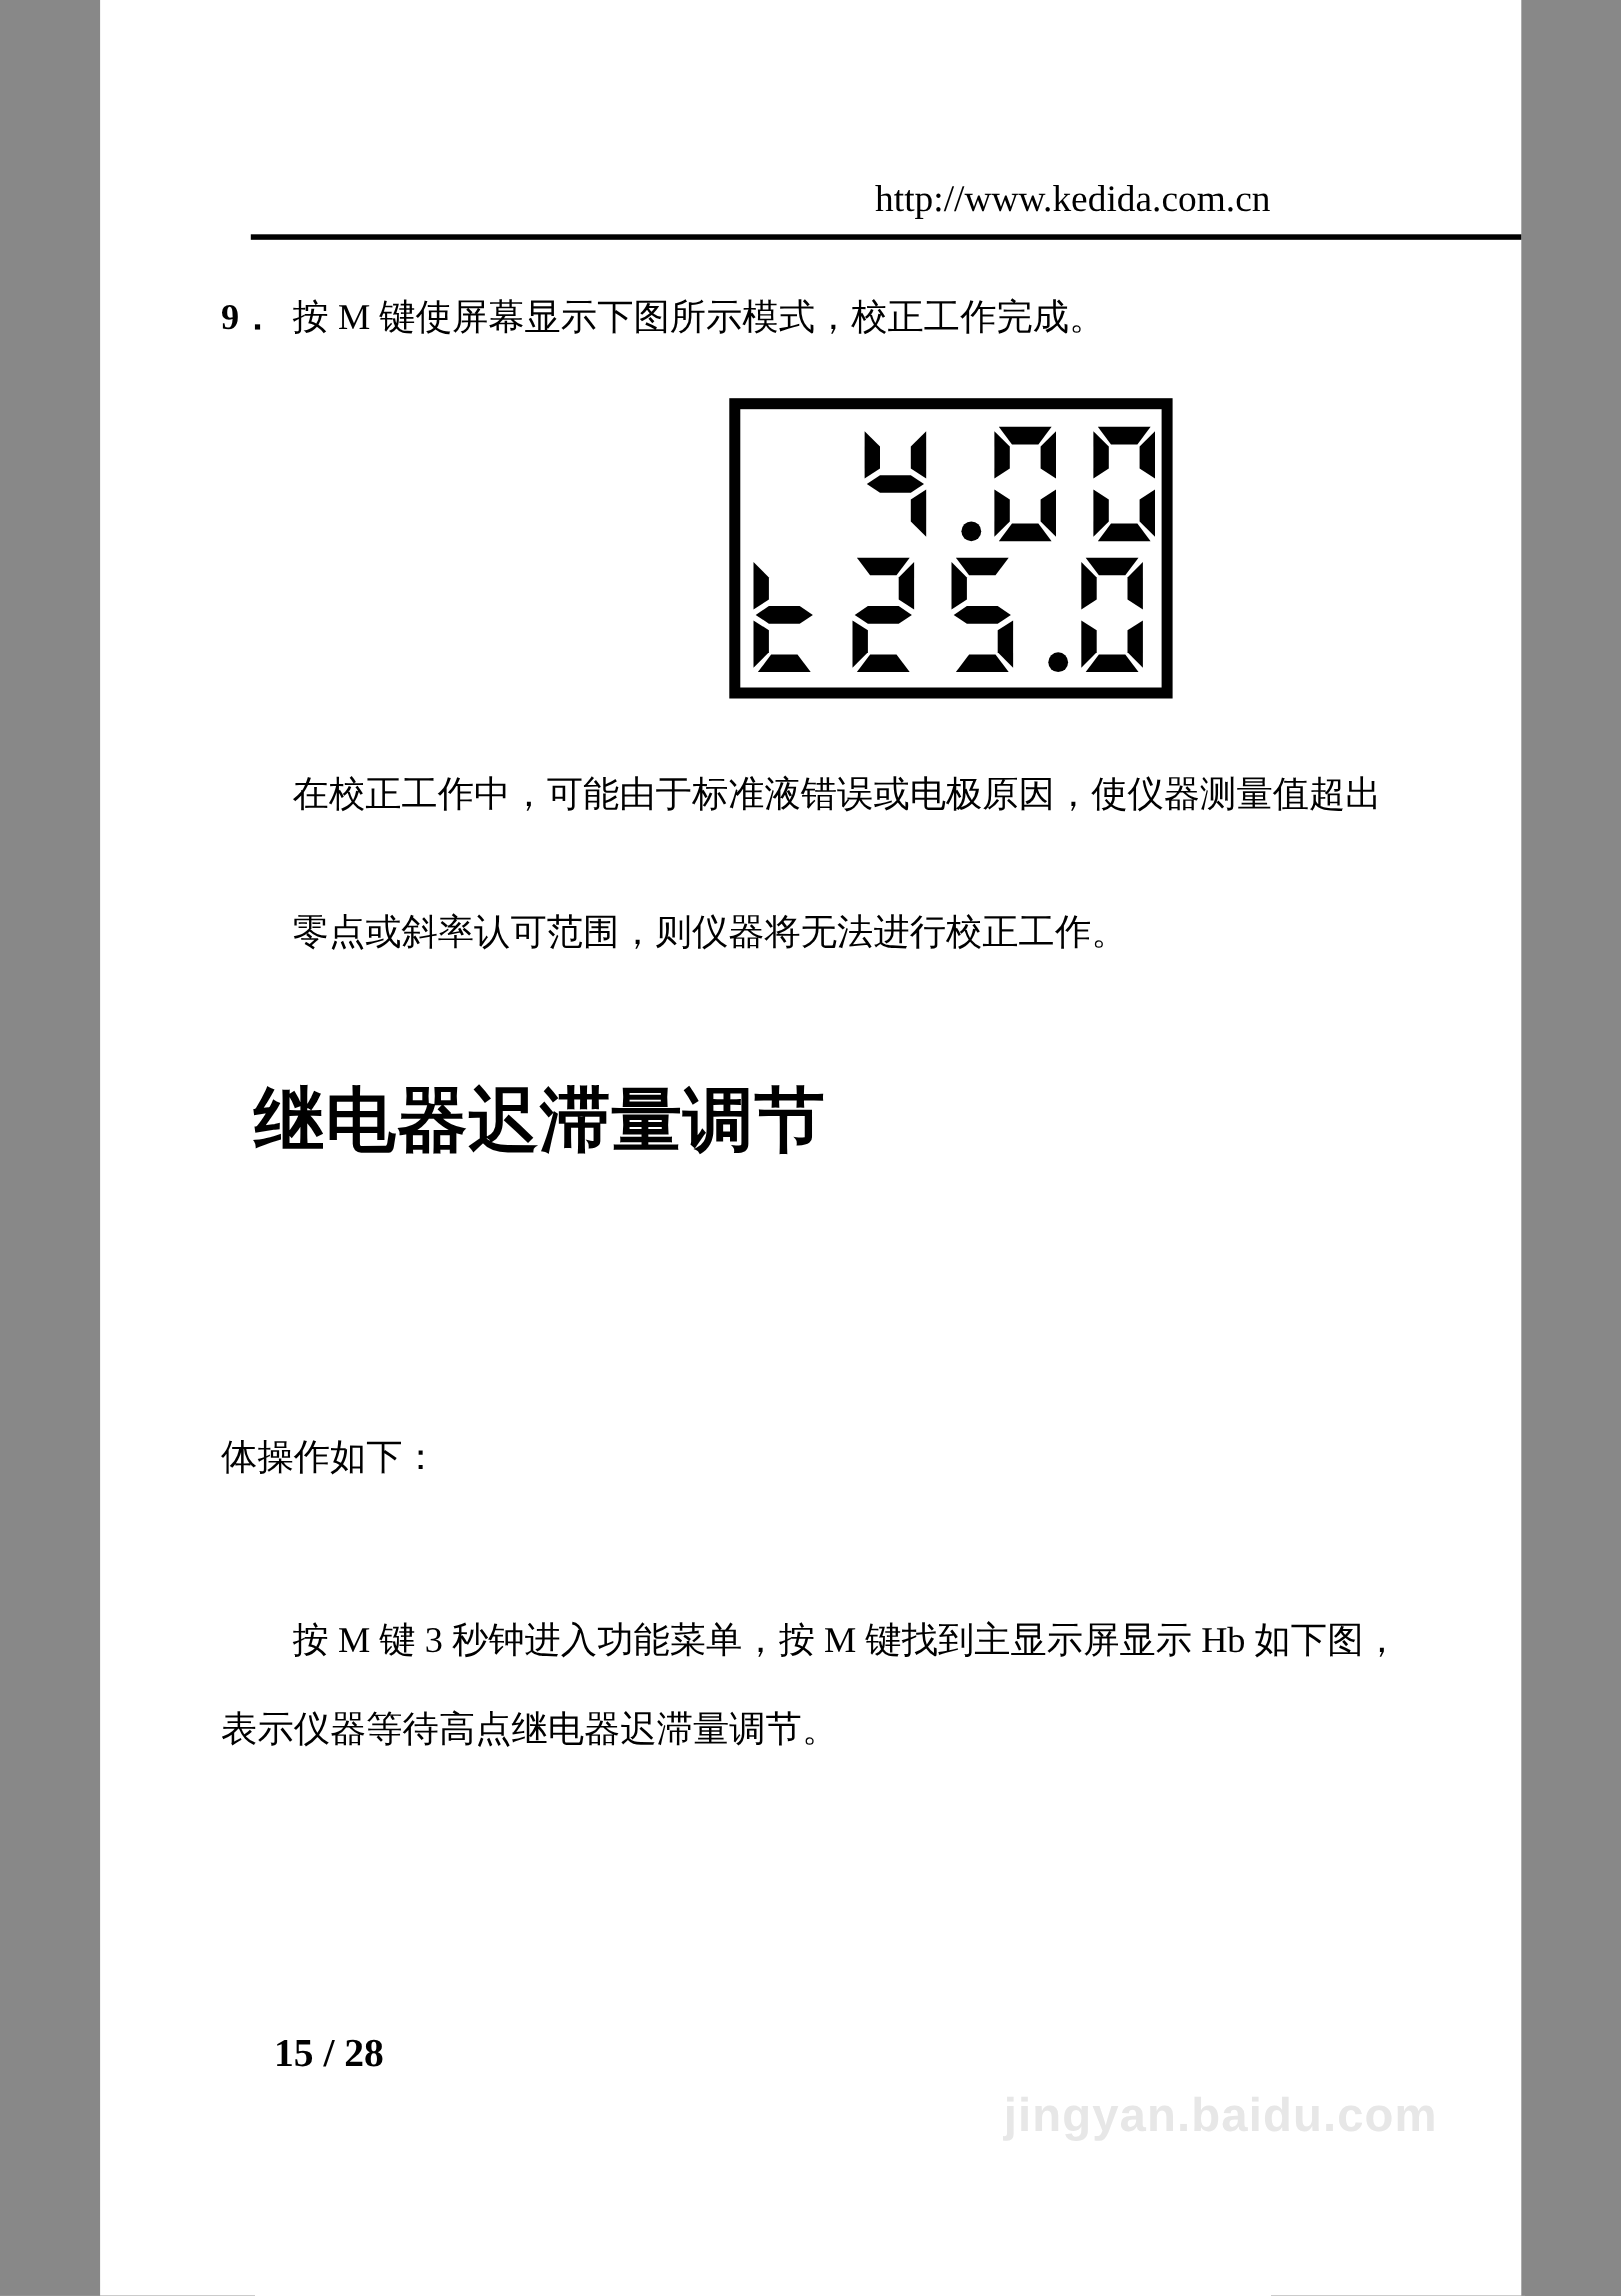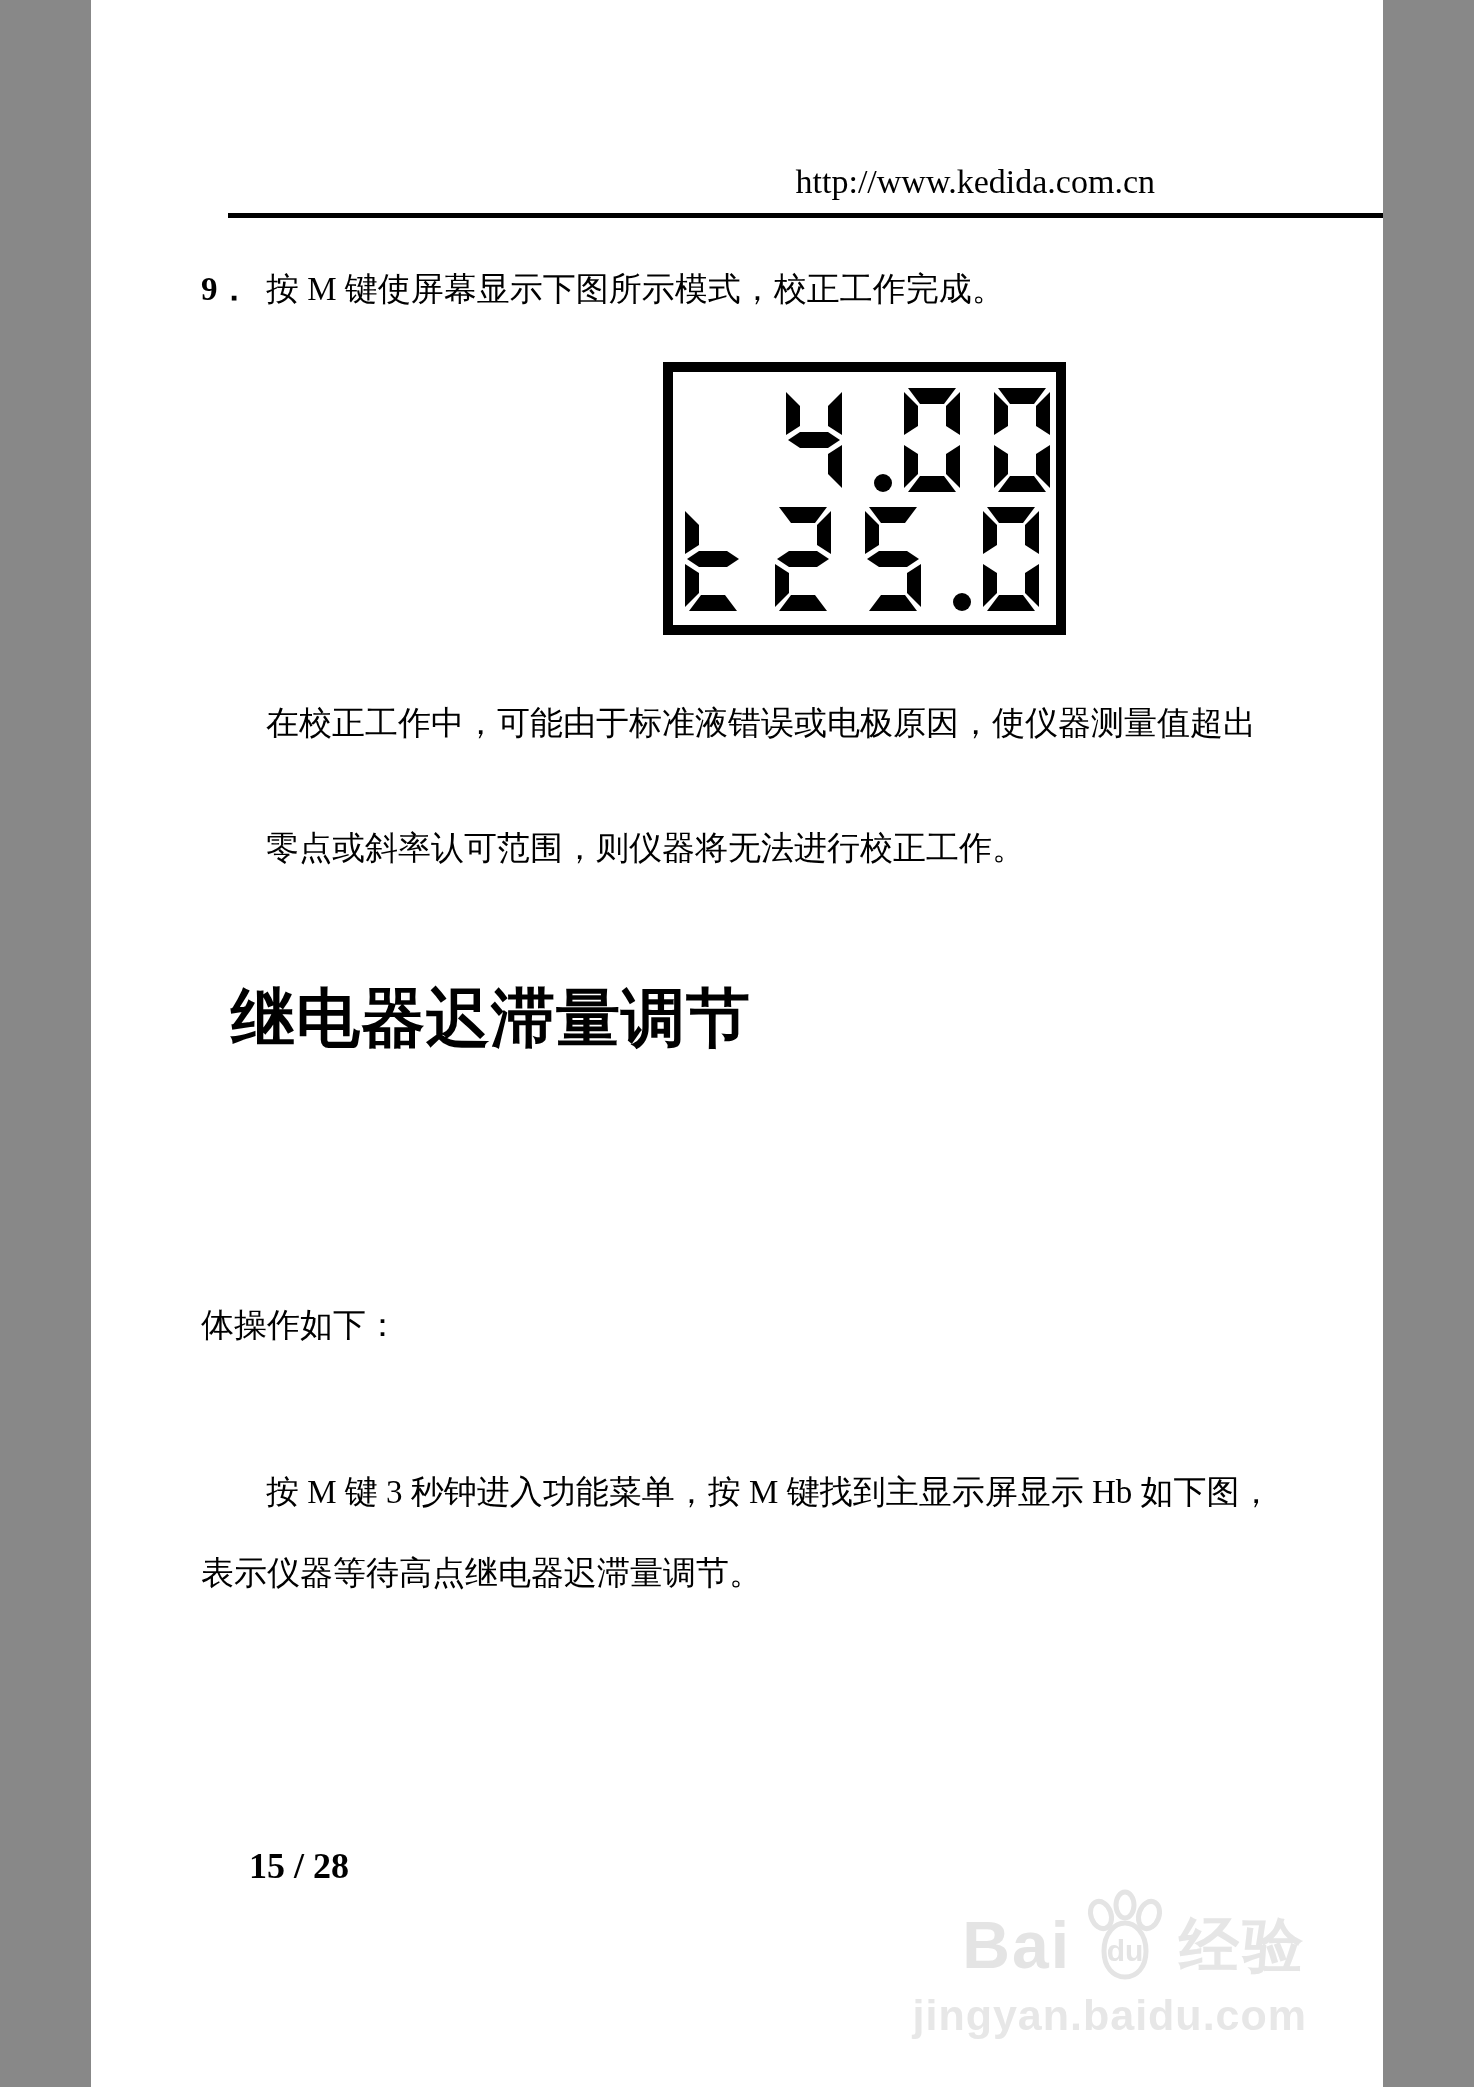--- a/index.html
+++ b/index.html
@@ -169,31 +169,16 @@
   <div class="abs section-heading">继电器迟滞量调节</div>
 
   <div class="abs body-line p2l2">体操作如下：</div>
 
   <div class="abs body-line p3l1">按 M 键 3 秒钟进入功能菜单，按 M 键找到主显示屏显示 Hb 如下图，</div>
   <div class="abs body-line p3l2">表示仪器等待高点继电器迟滞量调节。</div>
 
   <div class="abs page-number">15 / 28</div>
 
   <div class="abs watermark">
-    <div class="wm-line1">
-      <span class="wm-bai">Bai</span>
-      <span class="wm-paw">
-        <svg width="96" height="96" viewBox="0 0 96 96">
-          <g fill="none" stroke="#e4e4e4" stroke-width="5">
-            <ellipse cx="24" cy="26" rx="10" ry="14" transform="rotate(-20 24 26)"></ellipse>
-            <ellipse cx="48" cy="16" rx="9" ry="13"></ellipse>
-            <ellipse cx="72" cy="26" rx="10" ry="14" transform="rotate(20 72 26)"></ellipse>
-            <path d="M27,62 C27,44 38,34 48,34 C58,34 69,44 69,62 C69,78 60,88 48,88 C36,88 27,78 27,62 Z"></path>
-          </g>
-          <text x="48" y="72" text-anchor="middle" font-family="Liberation Sans, DejaVu Sans, sans-serif" font-size="30" font-weight="bold" fill="#e4e4e4">du</text>
-        </svg>
-      </span>
-      <span class="wm-cn">经验</span>
-    </div>
     <div class="wm-site">jingyan.baidu.com</div>
   </div>
 
 </div>
 
 </body></html>

